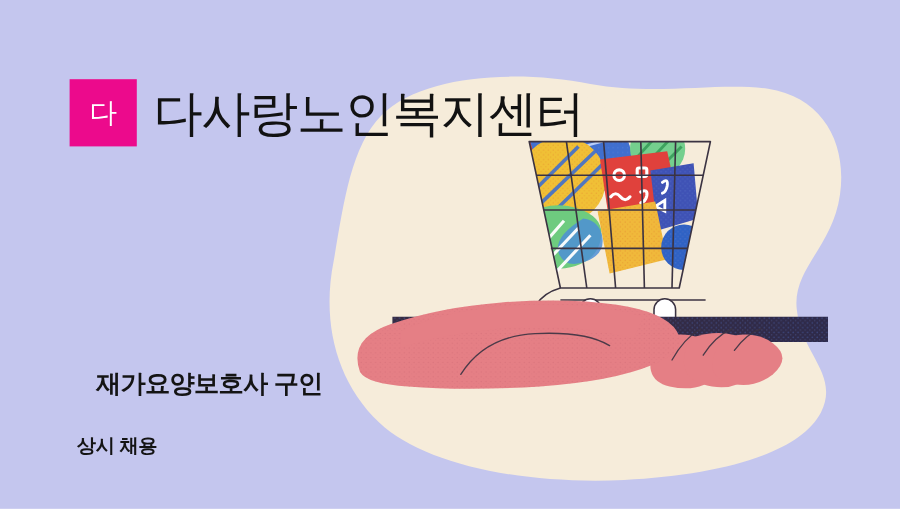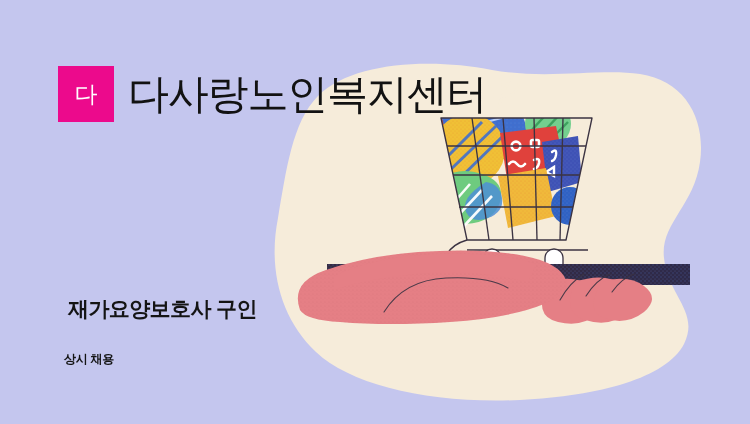--- a/index.html
+++ b/index.html
@@ -68,27 +68,27 @@
     left: 64px;
     top: 294px;
     z-index: 6;
   }
   .job-title {
     color: #141414;
     font-size: 21px;
     font-weight: 700;
     line-height: 1;
     letter-spacing: -0.6px;
-    margin: 4px;
+    margin: 16px;
     white-space: nowrap;
     text-align: right;
   }
   .job-subtitle {
     color: #141414;
-    font-size: 12px;
+    font-size: 16px;
     font-weight: 700;
     line-height: 1;
     letter-spacing: -0.3px;
     margin: 34px 0 0 0;
     white-space: nowrap;
   }
 </style>
 </head>
 <body>
 

